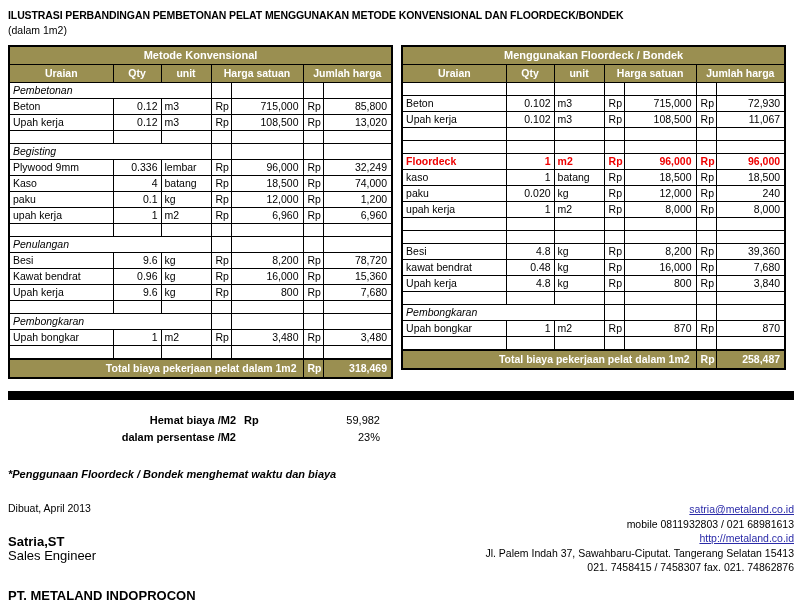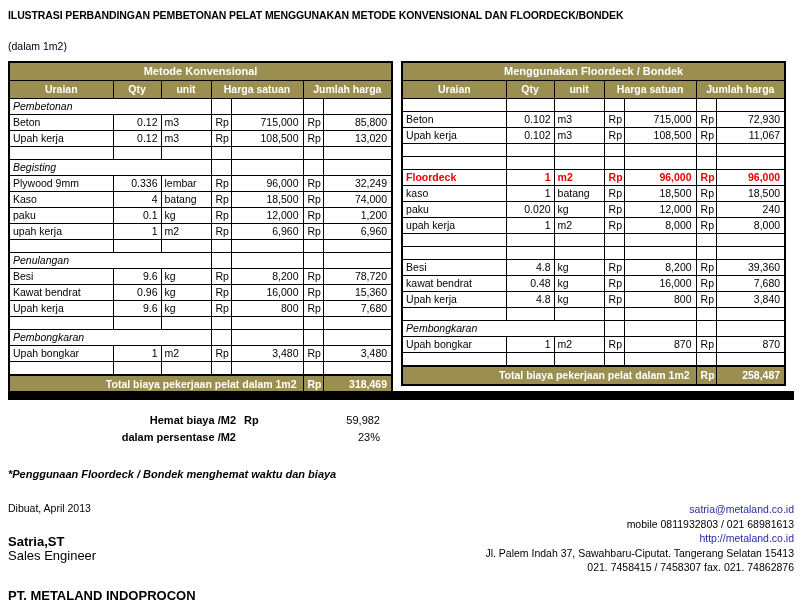--- a/index.html
+++ b/index.html
@@ -30,21 +30,21 @@
   .doc-title {
     font-size: 10.5px;
     font-weight: bold;
     letter-spacing: -0.1px;
     line-height: 14px;
     white-space: nowrap;
   }
   .doc-subtitle {
     font-size: 10.5px;
     line-height: 15px;
-    margin-top: 17px;
+    margin-top: 1px;
   }
 
   
   .tables-wrap {
     display: flex;
     flex-direction: row;
     align-items: flex-start;
     margin-top: 7px;
     padding: 0 8px;
     gap: 8px;
@@ -215,20 +215,21 @@
     right: 8px;
     top: 102px;
     width: 420px;
     text-align: right;
     font-size: 10.5px;
     line-height: 14.5px;
   }
   .contact a,
   .contact .link {
     color: #2a2aa8;
+    text-decoration: underline;
   }
 </style>
 </head>
 <body>
 
 <div class="page">
 
   <div class="title-block">
     <div class="doc-title">ILUSTRASI PERBANDINGAN PEMBETONAN PELAT MENGGUNAKAN METODE KONVENSIONAL DAN FLOORDECK/BONDEK</div>
     <div class="doc-subtitle">(dalam 1m2)</div>

